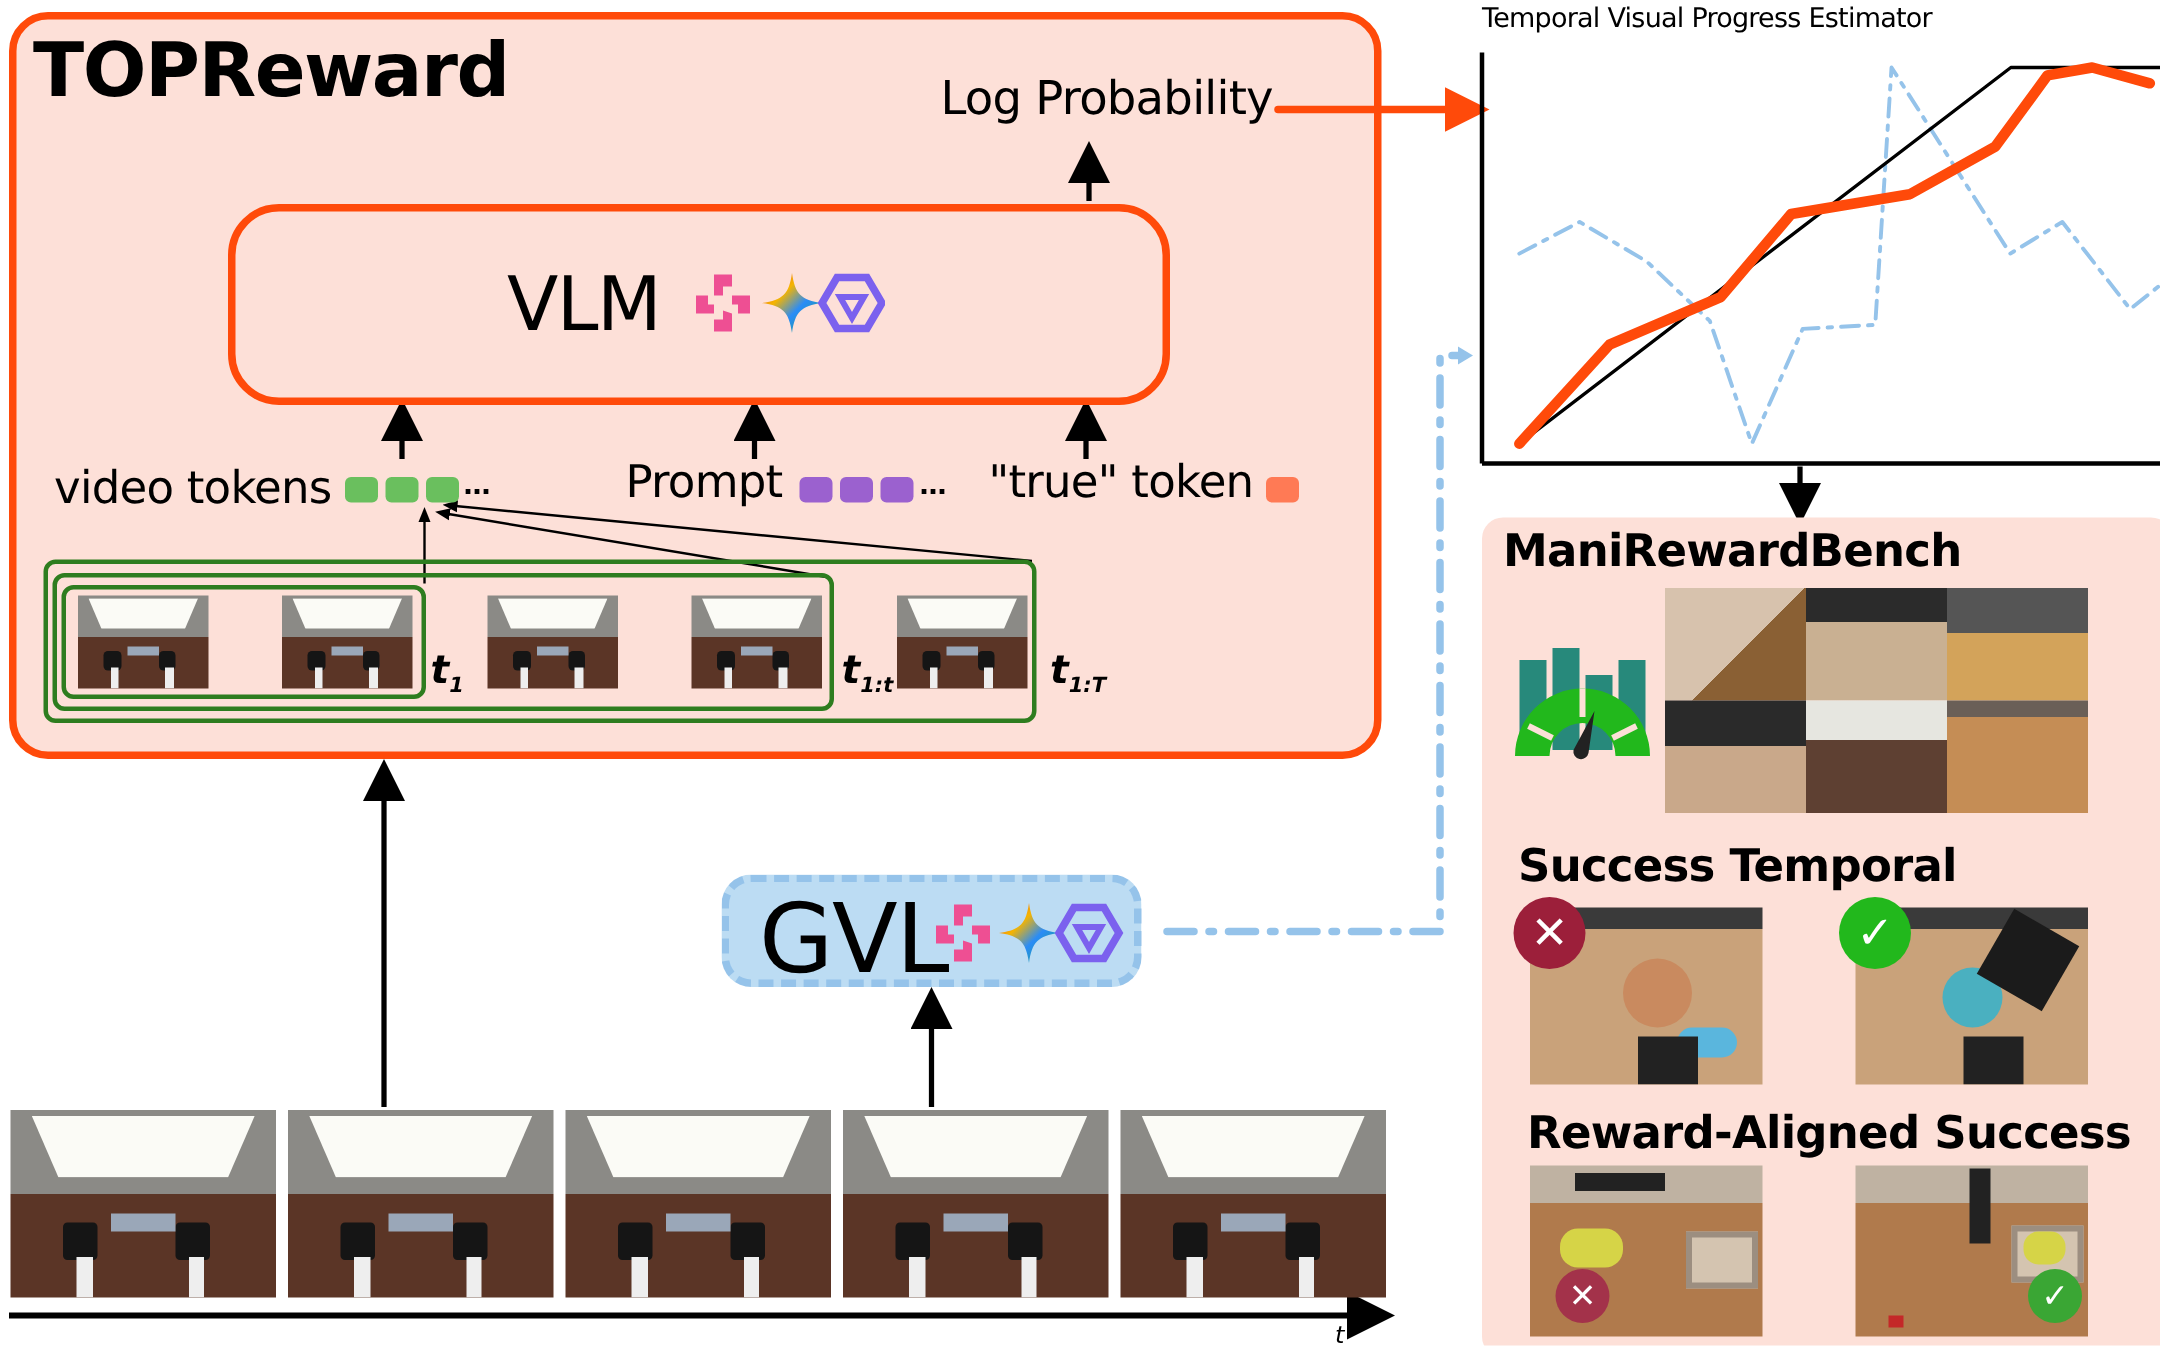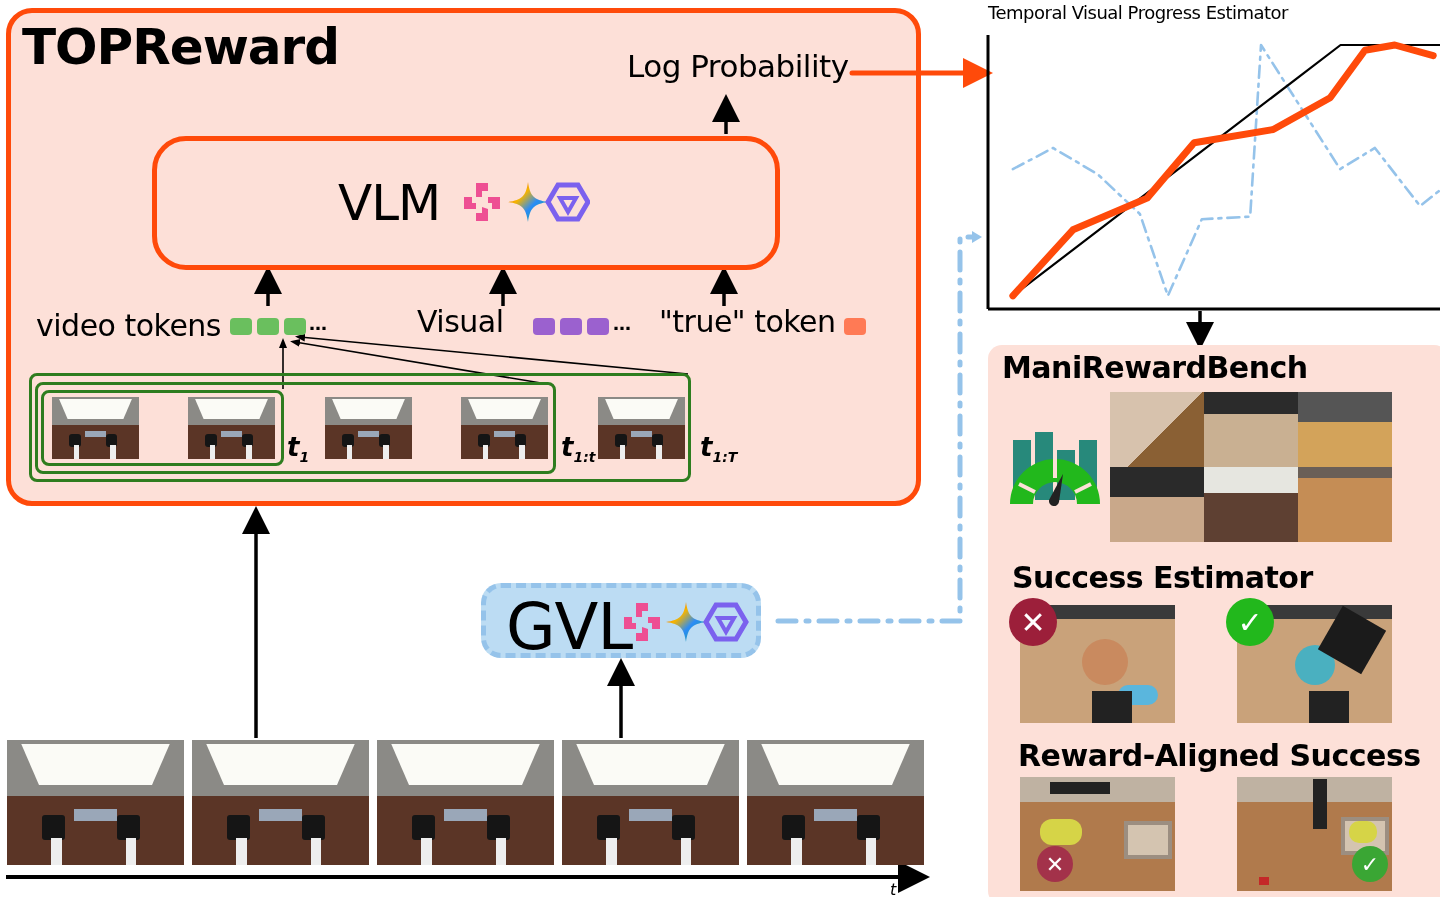--- a/index.html
+++ b/index.html
@@ -97,21 +97,21 @@
     <path d="M-8,-4 L8,-4 L0,10z" stroke-width="4"></path>
   </g>
 </svg>
 
 <div class="abs token-label" style="left:36px;top:308px">video tokens</div>
 <div class="tok" style="left:230px;top:318px;background:#6abf5e"></div>
 <div class="tok" style="left:257px;top:318px;background:#6abf5e"></div>
 <div class="tok" style="left:284px;top:318px;background:#6abf5e"></div>
 <div class="dots" style="left:309px;top:313px">…</div>
 
-<div class="abs token-label" style="left:417px;top:304px">Visual</div>
+<div class="abs token-label" style="left:417px;top:304px">Prompt</div>
 <div class="tok" style="left:533px;top:318px;background:#9b61cf"></div>
 <div class="tok" style="left:560px;top:318px;background:#9b61cf"></div>
 <div class="tok" style="left:587px;top:318px;background:#9b61cf"></div>
 <div class="dots" style="left:613px;top:313px">…</div>
 
 <div class="abs token-label" style="left:659px;top:304px">"true" token</div>
 <div class="tok" style="left:844px;top:318px;background:#ff7a55"></div>
 
 <div class="abs" style="left:29px;top:373px;width:662px;height:109px;border:3px solid #2e7d1f;border-radius:8px;box-sizing:border-box"></div>
 <div class="abs" style="left:35px;top:382px;width:521px;height:92px;border:3px solid #2e7d1f;border-radius:8px;box-sizing:border-box"></div>
@@ -251,21 +251,21 @@
 
 <div id="bench-grid">
     <div class="photo" style="left: 1110px; top: 392px; width: 94px; height: 75px; background: linear-gradient(135deg, rgb(215, 194, 173) 0px, rgb(215, 194, 173) 55%, rgb(138, 96, 52) 55%);"></div>
     <div class="photo" style="left: 1204px; top: 392px; width: 94px; height: 75px; background: linear-gradient(rgb(43, 43, 43) 0px, rgb(43, 43, 43) 30%, rgb(201, 176, 146) 30%);"></div>
     <div class="photo" style="left: 1298px; top: 392px; width: 94px; height: 75px; background: linear-gradient(rgb(85, 85, 85) 0px, rgb(85, 85, 85) 40%, rgb(211, 163, 90) 40%);"></div>
     <div class="photo" style="left: 1110px; top: 467px; width: 94px; height: 75px; background: linear-gradient(rgb(42, 42, 42) 0px, rgb(42, 42, 42) 40%, rgb(201, 168, 138) 40%);"></div>
     <div class="photo" style="left: 1204px; top: 467px; width: 94px; height: 75px; background: linear-gradient(rgb(230, 230, 224) 0px, rgb(230, 230, 224) 35%, rgb(94, 64, 50) 35%);"></div>
     <div class="photo" style="left: 1298px; top: 467px; width: 94px; height: 75px; background: linear-gradient(rgb(106, 95, 87) 0px, rgb(106, 95, 87) 15%, rgb(197, 141, 85) 15%);"></div>
   </div>
 
-<div class="section-title" style="left:1012px;top:560px">Success Estimator</div>
+<div class="section-title" style="left:1012px;top:560px">Success Temporal</div>
 <div class="photo" style="left:1020px;top:605px;width:155px;height:118px;background:linear-gradient(#3a3a3a 0 12%, #c9a27a 12% 100%)">
   <div style="position:absolute;left:62px;top:34px;width:46px;height:46px;border-radius:50%;background:#c98a5f"></div>
   <div style="position:absolute;left:98px;top:80px;width:40px;height:20px;border-radius:10px;background:#5ab6dd"></div>
   <div style="position:absolute;left:72px;top:86px;width:40px;height:32px;background:#222"></div>
 </div>
 <div class="badge" style="left:1009px;top:598px;width:48px;height:48px;background:#9c1f3a;font-size:30px">✕</div>
 <div class="photo" style="left:1237px;top:605px;width:155px;height:118px;background:linear-gradient(#3a3a3a 0 12%, #c9a27a 12% 100%)">
   <div style="position:absolute;left:58px;top:40px;width:40px;height:40px;border-radius:50%;background:#4ab0c0"></div>
   <div style="position:absolute;left:72px;top:86px;width:40px;height:32px;background:#222"></div>
   <div style="position:absolute;left:90px;top:10px;width:50px;height:50px;background:#1b1b1b;transform:rotate(30deg)"></div>

